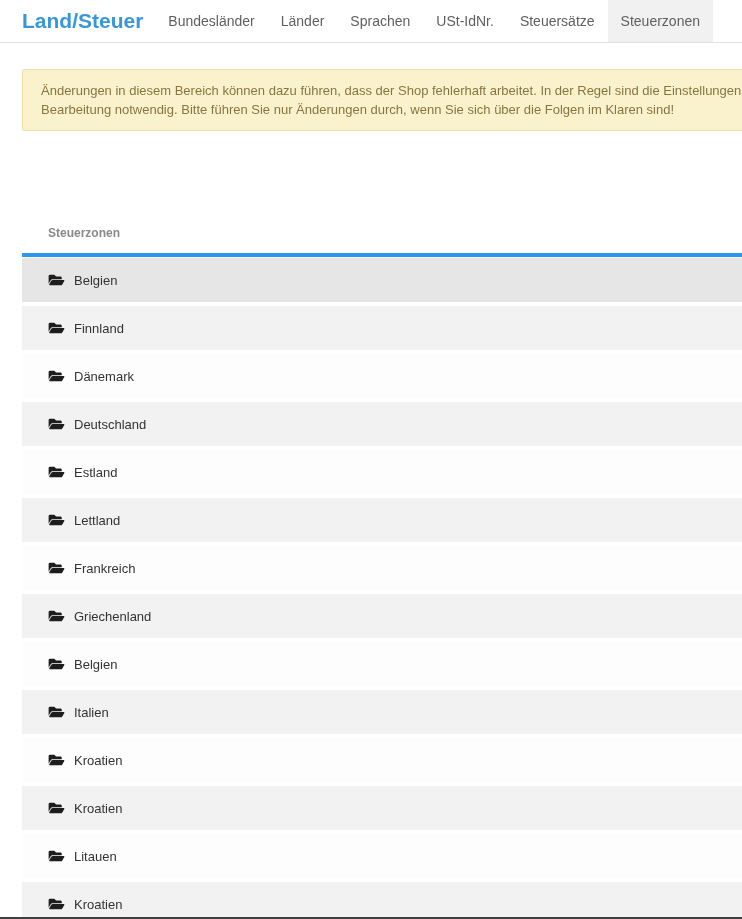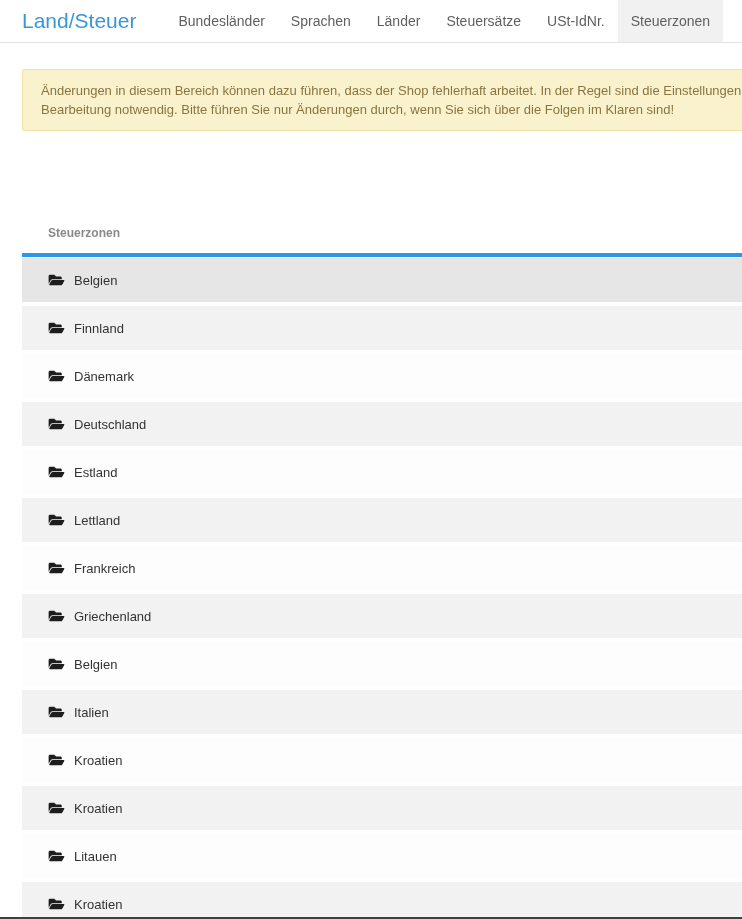--- a/index.html
+++ b/index.html
@@ -19,21 +19,21 @@
     --tab-text:#5f5f5f;
     --bottom-strip:#3f3f3f;
   }
   *{margin:0;padding:0;box-sizing:border-box;}
   html,body{width:742px;height:919px;overflow:hidden;background:#fff;
     font-family:"Liberation Sans", sans-serif;}
   .viewport{position:relative;width:742px;height:919px;overflow:hidden;background:#fff;}
 
   
   .page-header{display:flex;align-items:stretch;height:43px;border-bottom:1px solid var(--header-border);padding-left:22px;background:#fff;}
-  .page-title{align-self:center;font-size:21px;font-weight:400;color:var(--accent-blue);margin-right:29px;white-space:nowrap;}
+  .page-title{align-self:center;font-size:21px;font-weight:700;color:var(--accent-blue);margin-right:12px;white-space:nowrap;}
   .tab-bar{display:flex;align-items:stretch;}
   .tab{display:flex;align-items:center;padding:0 13px;font-size:14px;color:var(--tab-text);cursor:pointer;white-space:nowrap;}
   .tab.active{background:var(--tab-active-bg);}
 
   
   .content{width:1200px;}
 
   .warning-banner{margin:26px 0 0 22px;width:1156px;background:var(--warning-bg);
     border:1px solid var(--warning-border);border-radius:2px;padding:11px 18px;
     color:var(--warning-text);font-size:13px;line-height:19px;}
@@ -54,24 +54,24 @@
 </style>
 </head>
 <body>
 
 <div class="viewport">
 
   <header class="page-header">
     <div class="page-title">Land/Steuer</div>
     <nav class="tab-bar" id="tab-bar">
         <div class="tab">Bundesländer</div>
+        <div class="tab">Länder</div>
         <div class="tab">Sprachen</div>
-        <div class="tab">Länder</div>
+        <div class="tab">USt-IdNr.</div>
         <div class="tab">Steuersätze</div>
-        <div class="tab">USt-IdNr.</div>
         <div class="tab active">Steuerzonen</div>
       </nav>
   </header>
 
   <div class="content">
 
     <div class="warning-banner">
       <div class="wline">Änderungen in diesem Bereich können dazu führen, dass der Shop fehlerhaft arbeitet. In der Regel sind die Einstellungen in diesem Bereich nur bei der Ersteinrichtung des Shops zur</div>
       <div class="wline">Bearbeitung notwendig. Bitte führen Sie nur Änderungen durch, wenn Sie sich über die Folgen im Klaren sind!</div>
     </div>

